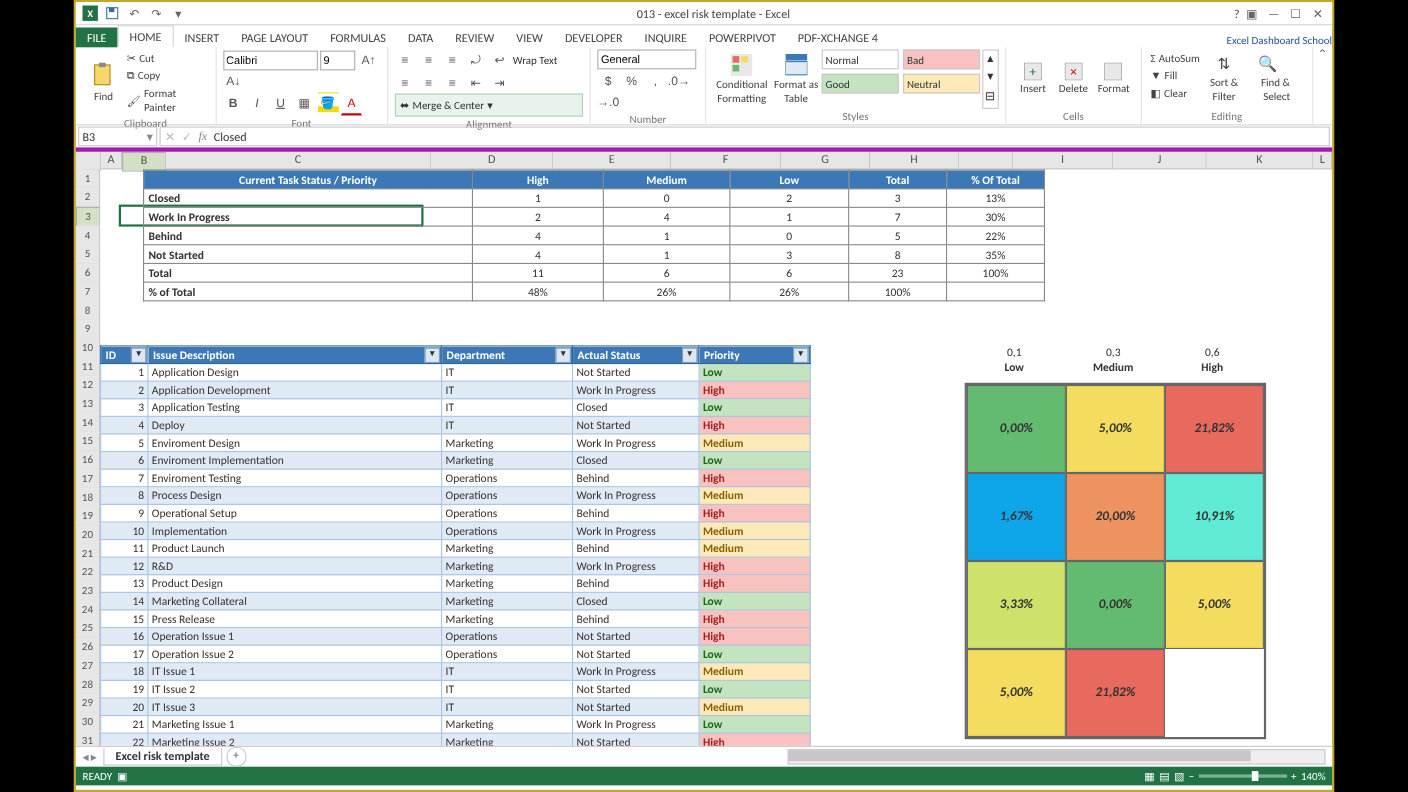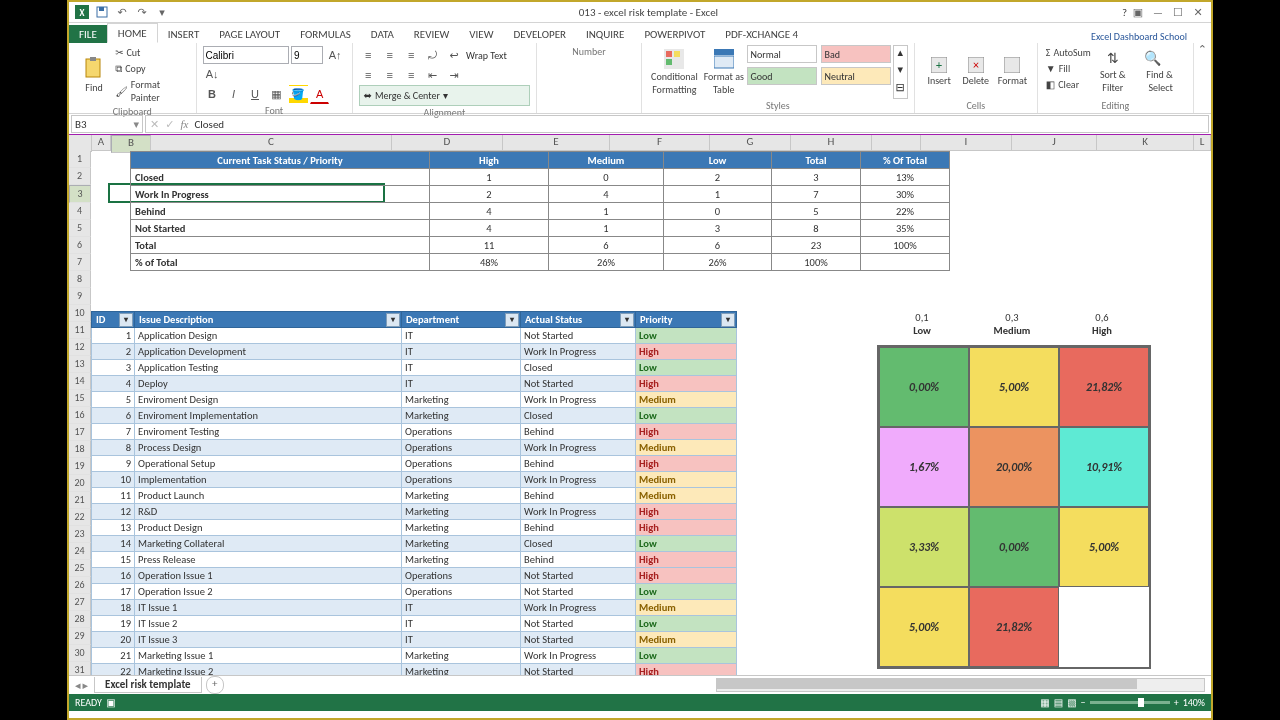--- a/index.html
+++ b/index.html
@@ -10,42 +10,42 @@
   .qat-item{width:18px;height:18px;display:flex;align-items:center;justify-content:center;color:#666;}
   .excel-ico{width:14px;height:14px;background:#217346;color:#fff;font-weight:bold;font-size:9px;display:flex;align-items:center;justify-content:center;}
   .titlebar .title{flex:1;text-align:center;color:#444;}
   .titlebar .wincontrols{display:flex;align-items:center;gap:2px;padding-right:4px;}
   .titlebar .help{color:#444;}
   
   .tabs{height:20px;display:flex;align-items:flex-end;padding-left:0;font-size:11px;}
   .tab{padding:3px 10px 2px 10px;color:#444;text-transform:uppercase;letter-spacing:0;}
   .tab.file{background:#217346;color:#fff;}
   .tab.active{border:1px solid #d4d4d4;border-bottom:1px solid #fff;background:#fff;}
-  .tabs .right{margin-left:auto;padding-right:24px;color:#2a579a;font-size:10px;text-align:center;}
+  .tabs .right{margin-left:auto;padding-right:0;color:#2a579a;font-size:10px;text-align:center;}
   
   .ribbon{height:70px;background:#fff;border-bottom:1px solid #d4d4d4;display:flex;}
   .group{border-right:1px solid #e1e1e1;padding:2px 6px 0 6px;display:flex;flex-direction:column;justify-content:space-between;}
   .group-label{text-align:center;font-size:10px;color:#777;padding-bottom:1px;}
   .group-body{flex:1;display:flex;}
   .bigbtn{display:flex;flex-direction:column;align-items:center;justify-content:center;width:40px;gap:1px;color:#444;font-size:10px;}
   .stack{display:flex;flex-direction:column;gap:1px;font-size:10px;color:#444;}
   .stack .row{display:flex;align-items:center;gap:3px;padding:1px 2px;}
   .sel{border:1px solid #abadb3;height:16px;font-size:10px;padding:0 2px;background:#fff;}
   .btnicon{width:17px;height:17px;border:1px solid transparent;display:inline-flex;align-items:center;justify-content:center;color:#555;font-family:Arial;}
   .merge{border:1px solid #aecfba;background:#e8f3ec;padding:1px 4px;height:17px;display:flex;align-items:center;gap:3px;font-size:10px;}
   .styles-gal{display:flex;gap:4px;flex-direction:column;}
   .styles-row{display:flex;gap:4px;}
   .style-swatch{width:62px;height:16px;border:1px solid #c7c7c7;font-size:10px;display:flex;align-items:center;padding:0 3px;}
   .swatch-normal{background:#fff;}
   .swatch-bad{background:#f7c2c0;}
   .swatch-good{background:#c3e3c1;}
   .swatch-neutral{background:#fde9b9;}
   .collapse{width:18px;align-self:flex-start;color:#666;text-align:center;}
   
-  .fxbar{height:20px;border-bottom:1px solid #a21caf;display:flex;align-items:center;font-size:11px;}
+  .fxbar{height:20px;border-bottom:4px solid #a21caf;display:flex;align-items:center;font-size:11px;}
   .namebox{width:64px;border:1px solid #c7c7c7;margin:1px 2px;height:16px;padding:0 3px;display:flex;align-items:center;justify-content:space-between;}
   .fxarea{flex:1;border:1px solid #c7c7c7;margin:1px 2px 1px 0;height:16px;padding:0 4px;display:flex;align-items:center;gap:6px;}
   .fxsym{color:#888;font-style:italic;font-family:Times,serif;}
   
   .gridwrap{position:relative;height:540px;overflow:hidden;}
   .colhdr{display:flex;height:16px;}
   .corner{width:22px;height:16px;background:#e6e6e6;border-right:1px solid #c7c7c7;border-bottom:1px solid #c7c7c7;}
   .ch{background:#e6e6e6;border-right:1px solid #c7c7c7;border-bottom:1px solid #c7c7c7;text-align:center;font-size:11px;color:#555;}
   .ch.sel{background:#d3e0c6;}
   .rows{display:flex;}
@@ -214,20 +214,30 @@
               <span>⬌</span>
               <span>Merge &amp; Center</span>
               <span>▾</span>
             </div>
         </div>
       </div>
       <div class="group-label">Alignment</div>
     </div>
 
     <div class="group" style="width:96px;">
+      <div class="group-body" style="flex-direction:column;gap:1px;">
+        <input class="sel" style="width: 84px;" value="General">
+        <div class="row">
+          <span class="btnicon">$</span>
+          <span class="btnicon">%</span>
+          <span class="btnicon">,</span>
+          <span class="btnicon">.0→</span>
+          <span class="btnicon">→.0</span>
+        </div>
+      </div>
       <div class="group-label">Number</div>
     </div>
 
     <div class="group" style="width:260px;">
       <div class="group-body">
         <div class="bigbtn" style="width:56px">
             <svg width="20" height="20">
               <rect width="20" height="20" fill="#e8e8e8"></rect>
               <rect x="2" y="2" width="6" height="6" fill="#e86a5e"></rect>
               <rect x="10" y="2" width="6" height="6" fill="#f4dd5e"></rect>
@@ -620,21 +630,21 @@
             </div>
             <div class="heat-hdr2">
               <div>Low</div>
               <div>Medium</div>
               <div>High</div>
             </div>
             <div class="heat-grid">
               <div style="background:#63bb6f">0,00%</div>
               <div style="background:#f4dd5e">5,00%</div>
               <div style="background:#e86a5e">21,82%</div>
-              <div style="background:#f0abfc">1,67%</div>
+              <div style="background:#0ea5e9">1,67%</div>
               <div style="background:#ec9360">20,00%</div>
               <div style="background:#5eead4">10,91%</div>
               <div style="background:#cde16b">3,33%</div>
               <div style="background:#63bb6f">0,00%</div>
               <div style="background:#f4dd5e">5,00%</div>
               <div style="background:#f4dd5e">5,00%</div>
               <div style="background:#e86a5e">21,82%</div>
             </div>
           </div>
         </div>

